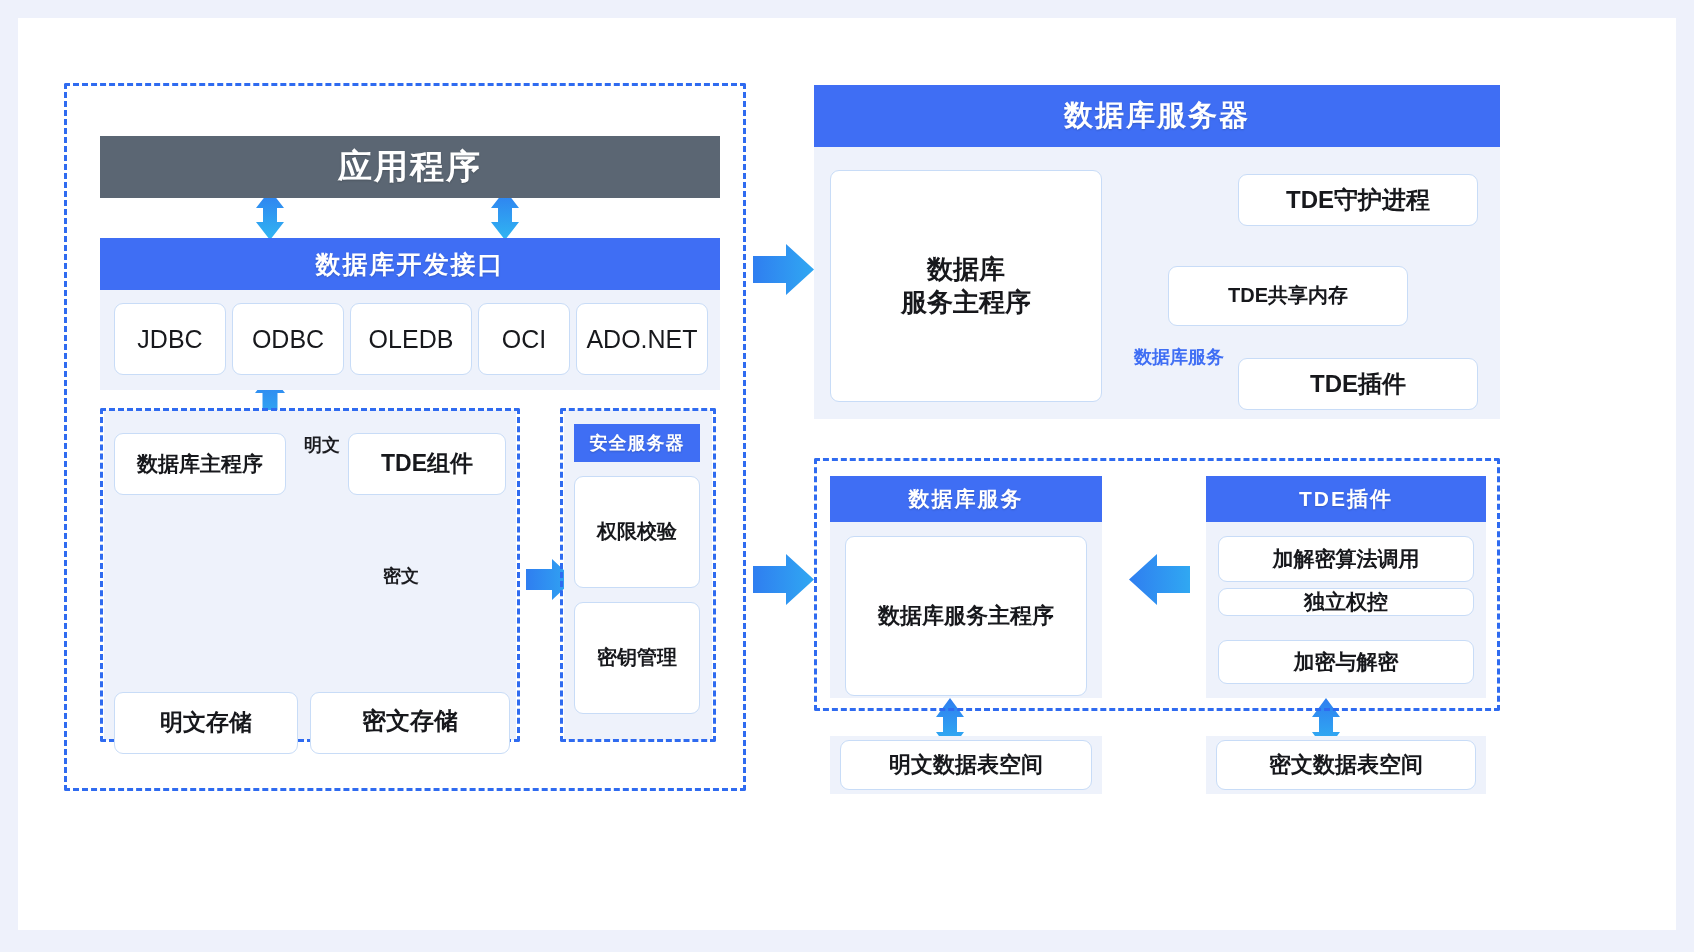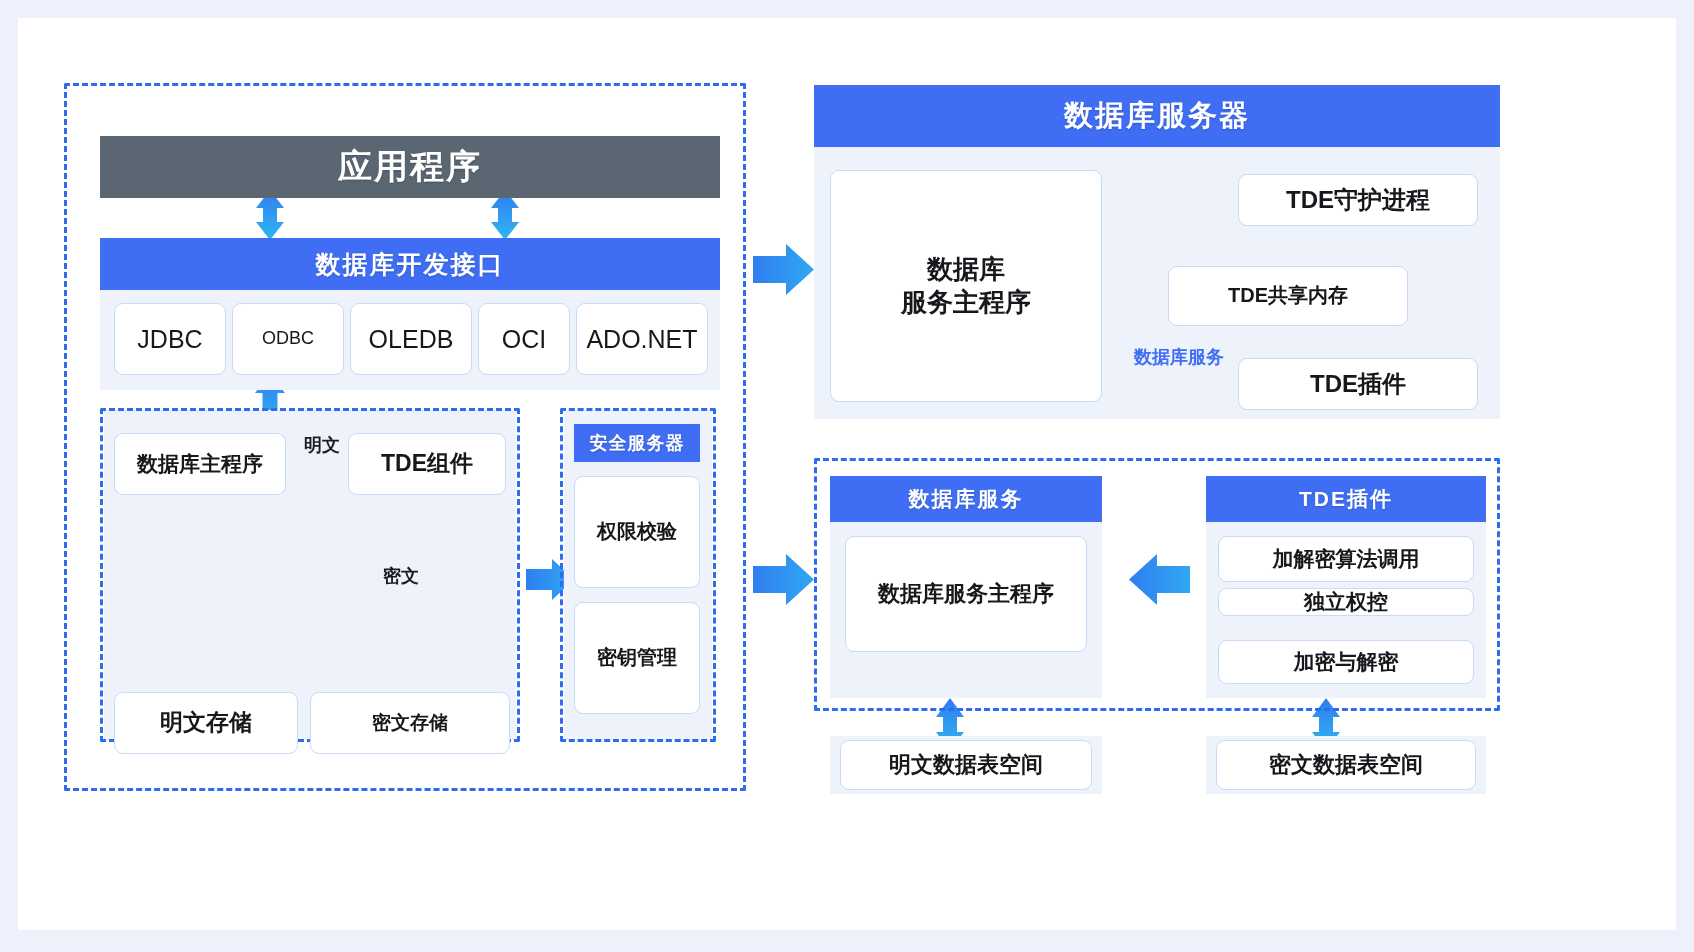--- a/index.html
+++ b/index.html
@@ -161,21 +161,21 @@
 
   <div class="bar bar-blue" style="left:82px; top:220px; width:620px; height:52px; font-size:25px;">
     <span>数据库开发接口</span>
   </div>
 
   <div class="panel-soft" style="left:82px; top:272px; width:620px; height:100px;"></div>
 
   <div class="wbox" style="left:96px; top:285px; width:112px; height:72px; font-size:25px; font-weight:normal;">
     <span>JDBC</span>
   </div>
-  <div class="wbox" style="left:214px; top:285px; width:112px; height:72px; font-size:18px; font-weight:normal;">
+  <div class="wbox" style="left:214px; top:285px; width:112px; height:72px; font-size:25px; font-weight:normal;">
     <span>ODBC</span>
   </div>
   <div class="wbox" style="left:332px; top:285px; width:122px; height:72px; font-size:25px; font-weight:normal;">
     <span>OLEDB</span>
   </div>
   <div class="wbox" style="left:460px; top:285px; width:92px; height:72px; font-size:25px; font-weight:normal;">
     <span>OCI</span>
   </div>
   <div class="wbox" style="left:558px; top:285px; width:132px; height:72px; font-size:25px; font-weight:normal;">
     <span>ADO.NET</span>
@@ -194,21 +194,21 @@
   <div class="lbl-dark" style="left:283px; top:415px; font-size:18px; background:transparent;">
     <span>明文</span>
   </div>
   <div class="lbl-dark" style="left:362px; top:546px; font-size:18px; background:transparent;">
     <span>密文</span>
   </div>
 
   <div class="wbox" style="left:96px; top:674px; width:184px; height:62px; font-size:23px;">
     <span>明文存储</span>
   </div>
-  <div class="wbox" style="left:292px; top:674px; width:200px; height:62px; font-size:19px;">
+  <div class="wbox" style="left:292px; top:674px; width:200px; height:62px; font-size:24px;font-family:Liberation Mono, monospace;">
     <span>密文存储</span>
   </div>
 
   <div class="panel-soft" style="left:546px; top:392px; width:148px; height:330px;"></div>
   <div class="dashed-region" style="left:542px; top:390px; width:156px; height:334px;"></div>
 
   <div class="bar bar-blue" style="left:556px; top:406px; width:126px; height:38px; font-size:18px; letter-spacing:1px;">
     <span>安全服务器</span>
   </div>
   <div class="wbox" style="left:556px; top:458px; width:126px; height:112px; font-size:20px;">
@@ -241,21 +241,21 @@
   <div class="wbox" style="left:1220px; top:340px; width:240px; height:52px; font-size:24px;">
     <span>TDE插件</span>
   </div>
 
   <div class="dashed-region" style="left:796px; top:440px; width:686px; height:253px;"></div>
 
   <div class="panel-soft" style="left:812px; top:458px; width:272px; height:222px;"></div>
   <div class="bar bar-blue" style="left:812px; top:458px; width:272px; height:46px; font-size:21px;">
     <span>数据库服务</span>
   </div>
-  <div class="wbox" style="left:827px; top:518px; width:242px; height:116px; font-size:22px;">
+  <div class="wbox" style="left:827px; top:518px; width:242px; height:160px; font-size:22px;">
     <span>数据库服务主程序</span>
   </div>
 
   <div class="panel-soft" style="left:1188px; top:458px; width:280px; height:222px;"></div>
   <div class="bar bar-blue" style="left:1188px; top:458px; width:280px; height:46px; font-size:21px;">
     <span>TDE插件</span>
   </div>
   <div class="wbox" style="left:1200px; top:518px; width:256px; height:46px; font-size:21px;">
     <span>加解密算法调用</span>
   </div>

